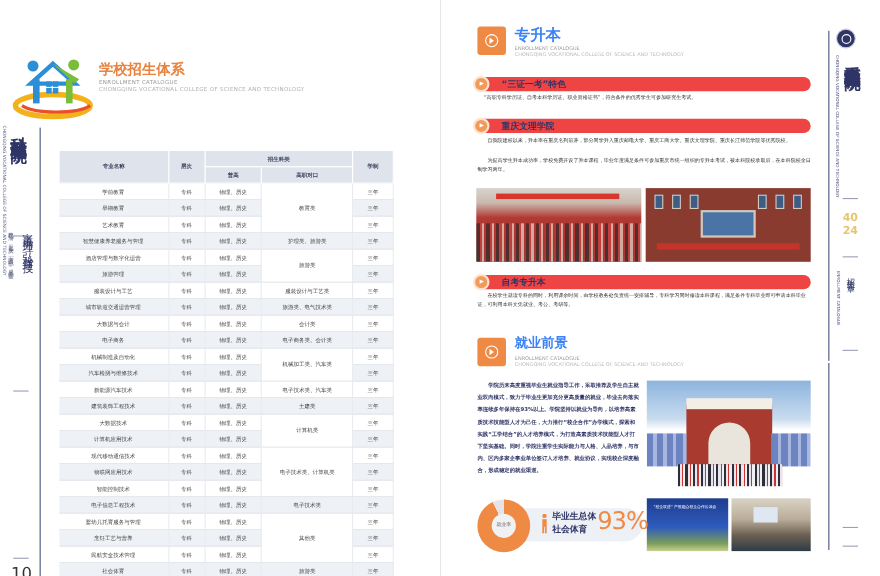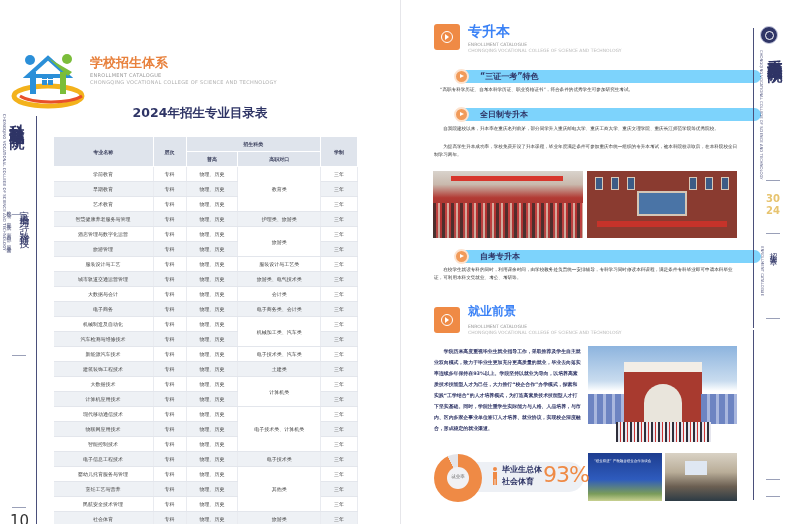--- a/index.html
+++ b/index.html
@@ -35,21 +35,21 @@
 
   
   .sec-icon { position: absolute; width: 26px; height: 26px; border-radius: 3px; background: #ef8a45; }
   .sec-icon::after { content: ""; position: absolute; left: 7px; top: 7px; width: 10px; height: 10px; border: 1.2px solid #fff; border-radius: 50%; }
   .sec-icon .tri { position: absolute; left: 11px; top: 10px; width: 0; height: 0; border-left: 4px solid #fff; border-top: 3px solid transparent; border-bottom: 3px solid transparent; z-index: 2; }
   .sec-title { position: absolute; font-size: 14px; font-weight: bold; color: #3b82f6; }
   .sec-title.big { font-size: 12px; }
   .sec-sub1 { position: absolute; font-size: 4.5px; color: #999; }
   .sec-sub2 { position: absolute; font-size: 4.5px; color: #bbb; }
 
-  .pill { position: absolute; left: 458px; width: 303px; height: 13px; background: #7dd3fc; border-radius: 7px; }
+  .pill { position: absolute; left: 434px; width: 303px; height: 13px; background: #ef4444; border-radius: 7px; }
   .pill-dot { position: absolute; left: -4px; top: -1px; width: 15px; height: 15px; border-radius: 50%; background: #f19b5a; border: 2px solid #fde3cf; }
   .pill-dot::after { content: ""; position: absolute; left: 4px; top: 3px; border-left: 4px solid #fff; border-top: 2.5px solid transparent; border-bottom: 2.5px solid transparent; }
   .pill-label { position: absolute; left: 22px; top: 0; font-size: 8px; font-weight: bold; color: #2f3566; line-height: 13px; }
 
   .para { position: absolute; font-size: 4.6px; color: #333; line-height: 8px; }
   .para.indent { text-indent: 2em; }
 
   .photo { position: absolute; overflow: hidden; }
   .photo-hall { left: 433px; top: 171px; width: 150px; height: 67px; background: linear-gradient(180deg,#d9d3cc 0%,#c9b9ad 20%,#b23a34 40%,#9c2f2b 70%,#6a5147 100%); }
   .photo-hall .banner { position: absolute; left: 18px; top: 5px; width: 112px; height: 5px; background: #d7362c; }
@@ -117,21 +117,20 @@
   <div class="vert-title">科技職業學院</div>
   <div class="side-dash" style="top:186px"></div>
   <div class="vert-motto-small">札根巴渝 · 立足重庆 · 面向西部 · 服务全国</div>
   <div class="vert-motto">富道穷理 弘科通技</div>
   <div class="side-dash" style="top:327px"></div>
   <div class="left-rule"></div>
   <div class="side-dash" style="top:479px"></div>
   <div class="page-num-left">10</div>
   <div class="side-dash" style="top:496px"></div>
 
-  <div class="table-title">2024年招生专业目录表</div>
 
   <table class="catalog">
     <thead>
       <tr>
         <th rowspan="2" class="col-name">专业名称</th>
         <th rowspan="2" class="col-level">层次</th>
         <th colspan="2">招生科类</th>
         <th rowspan="2" class="col-year">学制</th>
       </tr>
       <tr>
@@ -314,21 +313,21 @@
   <div class="sec-sub2" style="left:468px;top:48px">CHONGQING VOCATIONAL COLLEGE OF SCIENCE AND TECHNOLOGY</div>
 
   <div class="pill" style="top:70px">
     <span class="pill-dot"></span>
     <span class="pill-label">“三证一考”特色</span>
   </div>
   <div class="para" style="left:440px;top:86px;width:300px">“高职专科学历证、自考本科学历证、职业资格证书”，符合条件的优秀学生可参加研究生考试。</div>
 
   <div class="pill" style="top:108px">
     <span class="pill-dot"></span>
-    <span class="pill-label">全日制专升本</span>
+    <span class="pill-label">重庆文理学院</span>
   </div>
   <div class="para indent" style="left:434px;top:125px;width:305px">自我院建校以来，升本率在重庆名列前茅，部分同学升入重庆邮电大学、重庆工商大学、重庆文理学院、重庆长江师范学院等优秀院校。</div>
   <div class="para indent" style="left:434px;top:143px;width:305px">为提高学生升本成功率，学校免费开设了升本课程，毕业年度满足条件可参加重庆市统一组织的专升本考试，被本科院校录取后，在本科院校全日制学习两年。</div>
 
   <div class="photo photo-hall">
       <div class="banner"></div>
       <div class="crowd"></div>
     </div>
   <div class="photo photo-bldg">
     <div class="win" style="left:8px"></div>
@@ -389,21 +388,21 @@
   </div>
   <div class="stat-value">93%</div>
 
   <div class="right-rule"></div>
   <div class="right-rule2"></div>
   <div class="emblem"></div>
   <div class="r-vert-small">CHONGQING VOCATIONAL COLLEGE OF SCIENCE AND TECHNOLOGY</div>
   <div class="r-vert-title">重慶科技職業學院</div>
   <div class="r-dash" style="top:180px"></div>
   <div class="r-year">
-    <div>30</div>
+    <div>40</div>
     <div>24</div>
   </div>
   <div class="r-dash" style="top:233px"></div>
   <div class="r-vert-chapter-small">ENROLLMENT CATALOGUE</div>
   <div class="r-vert-chapter">招生简章</div>
   <div class="r-dash" style="top:318px"></div>
   <div class="r-dash" style="top:479px"></div>
   <div class="page-num-right">11</div>
   <div class="r-dash" style="top:496px"></div>
 </div>

